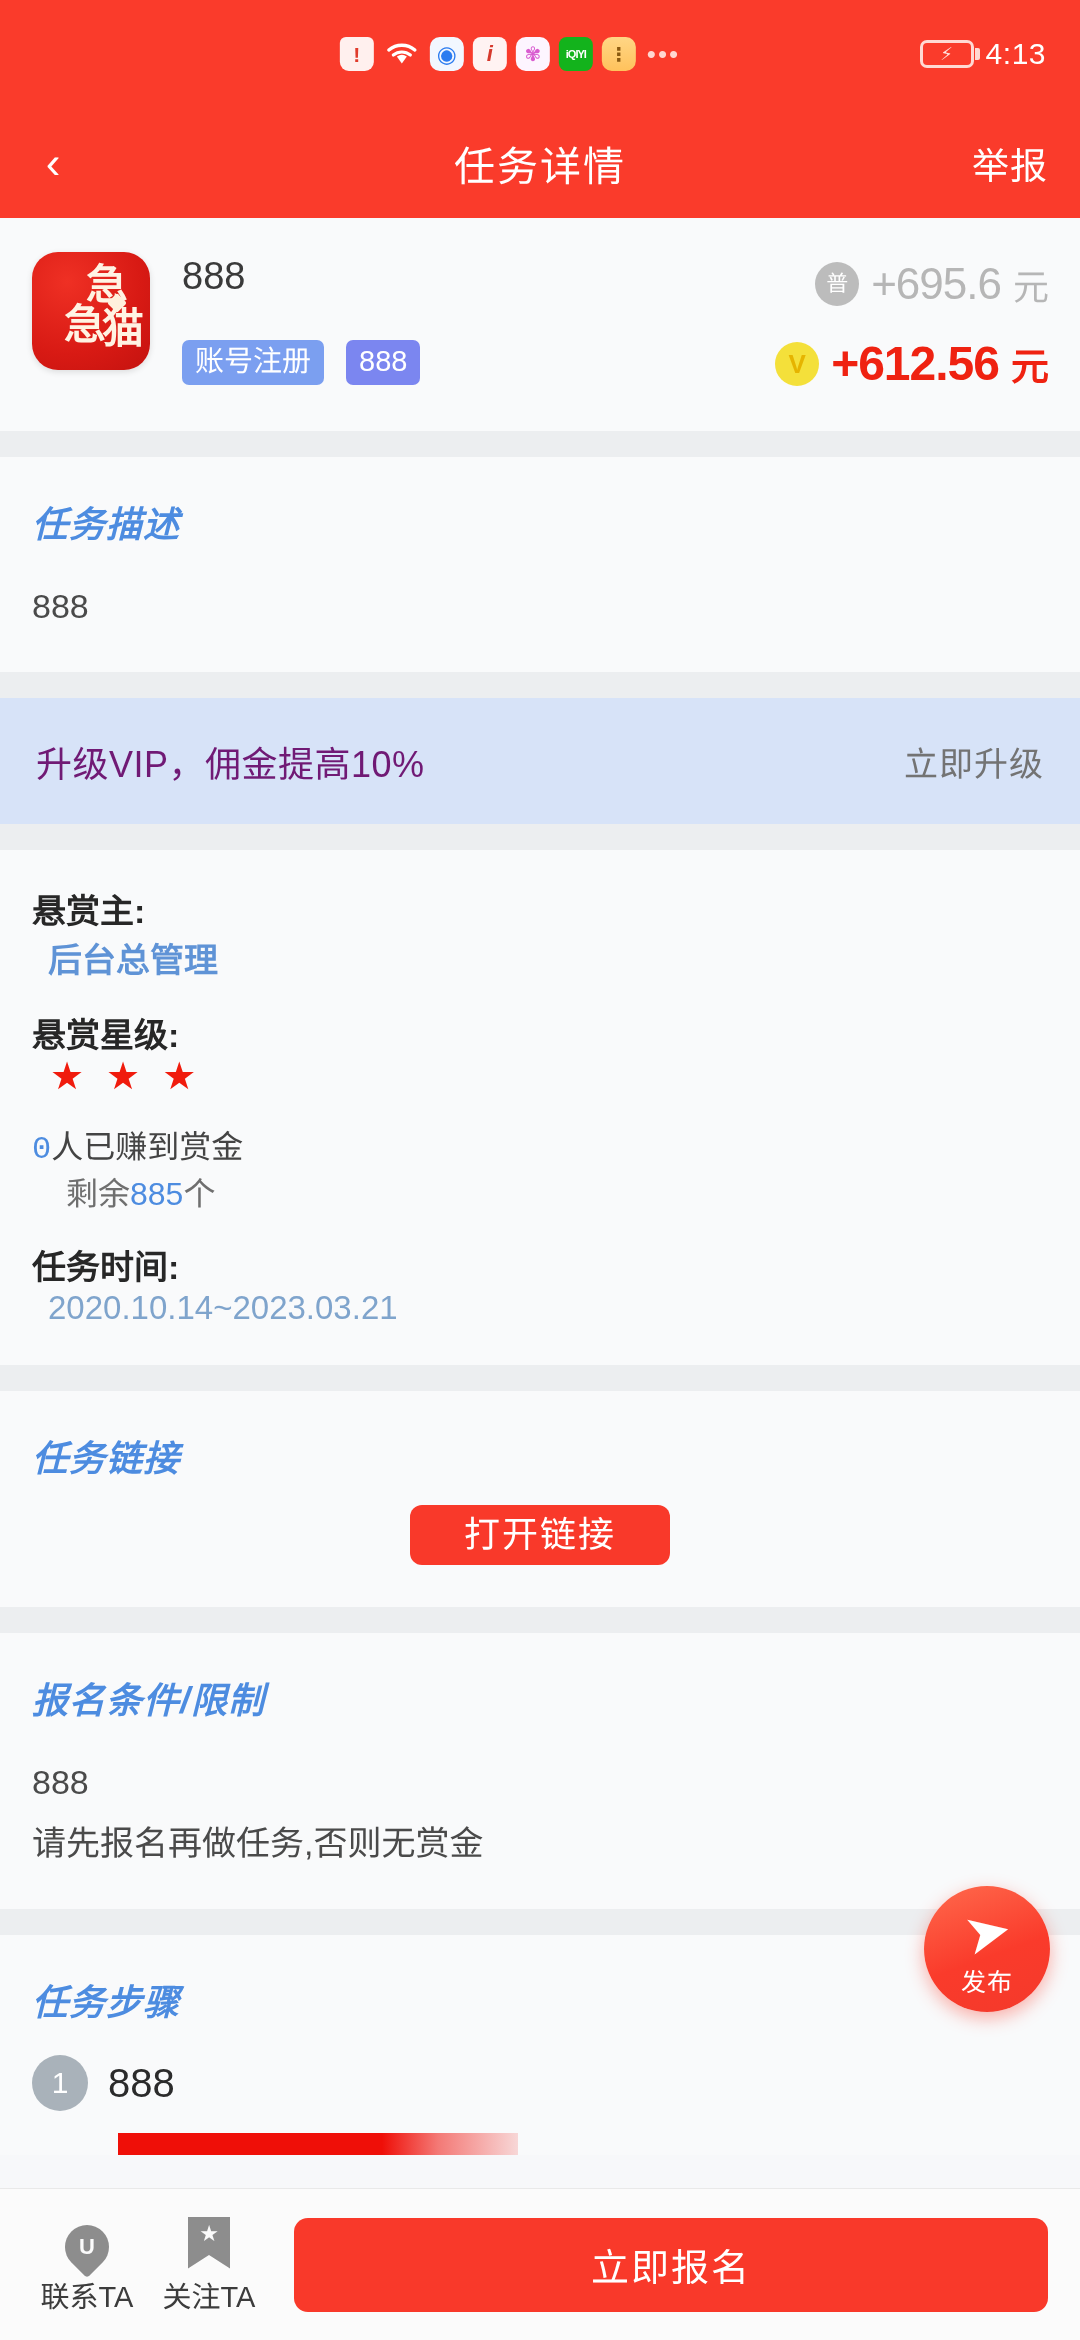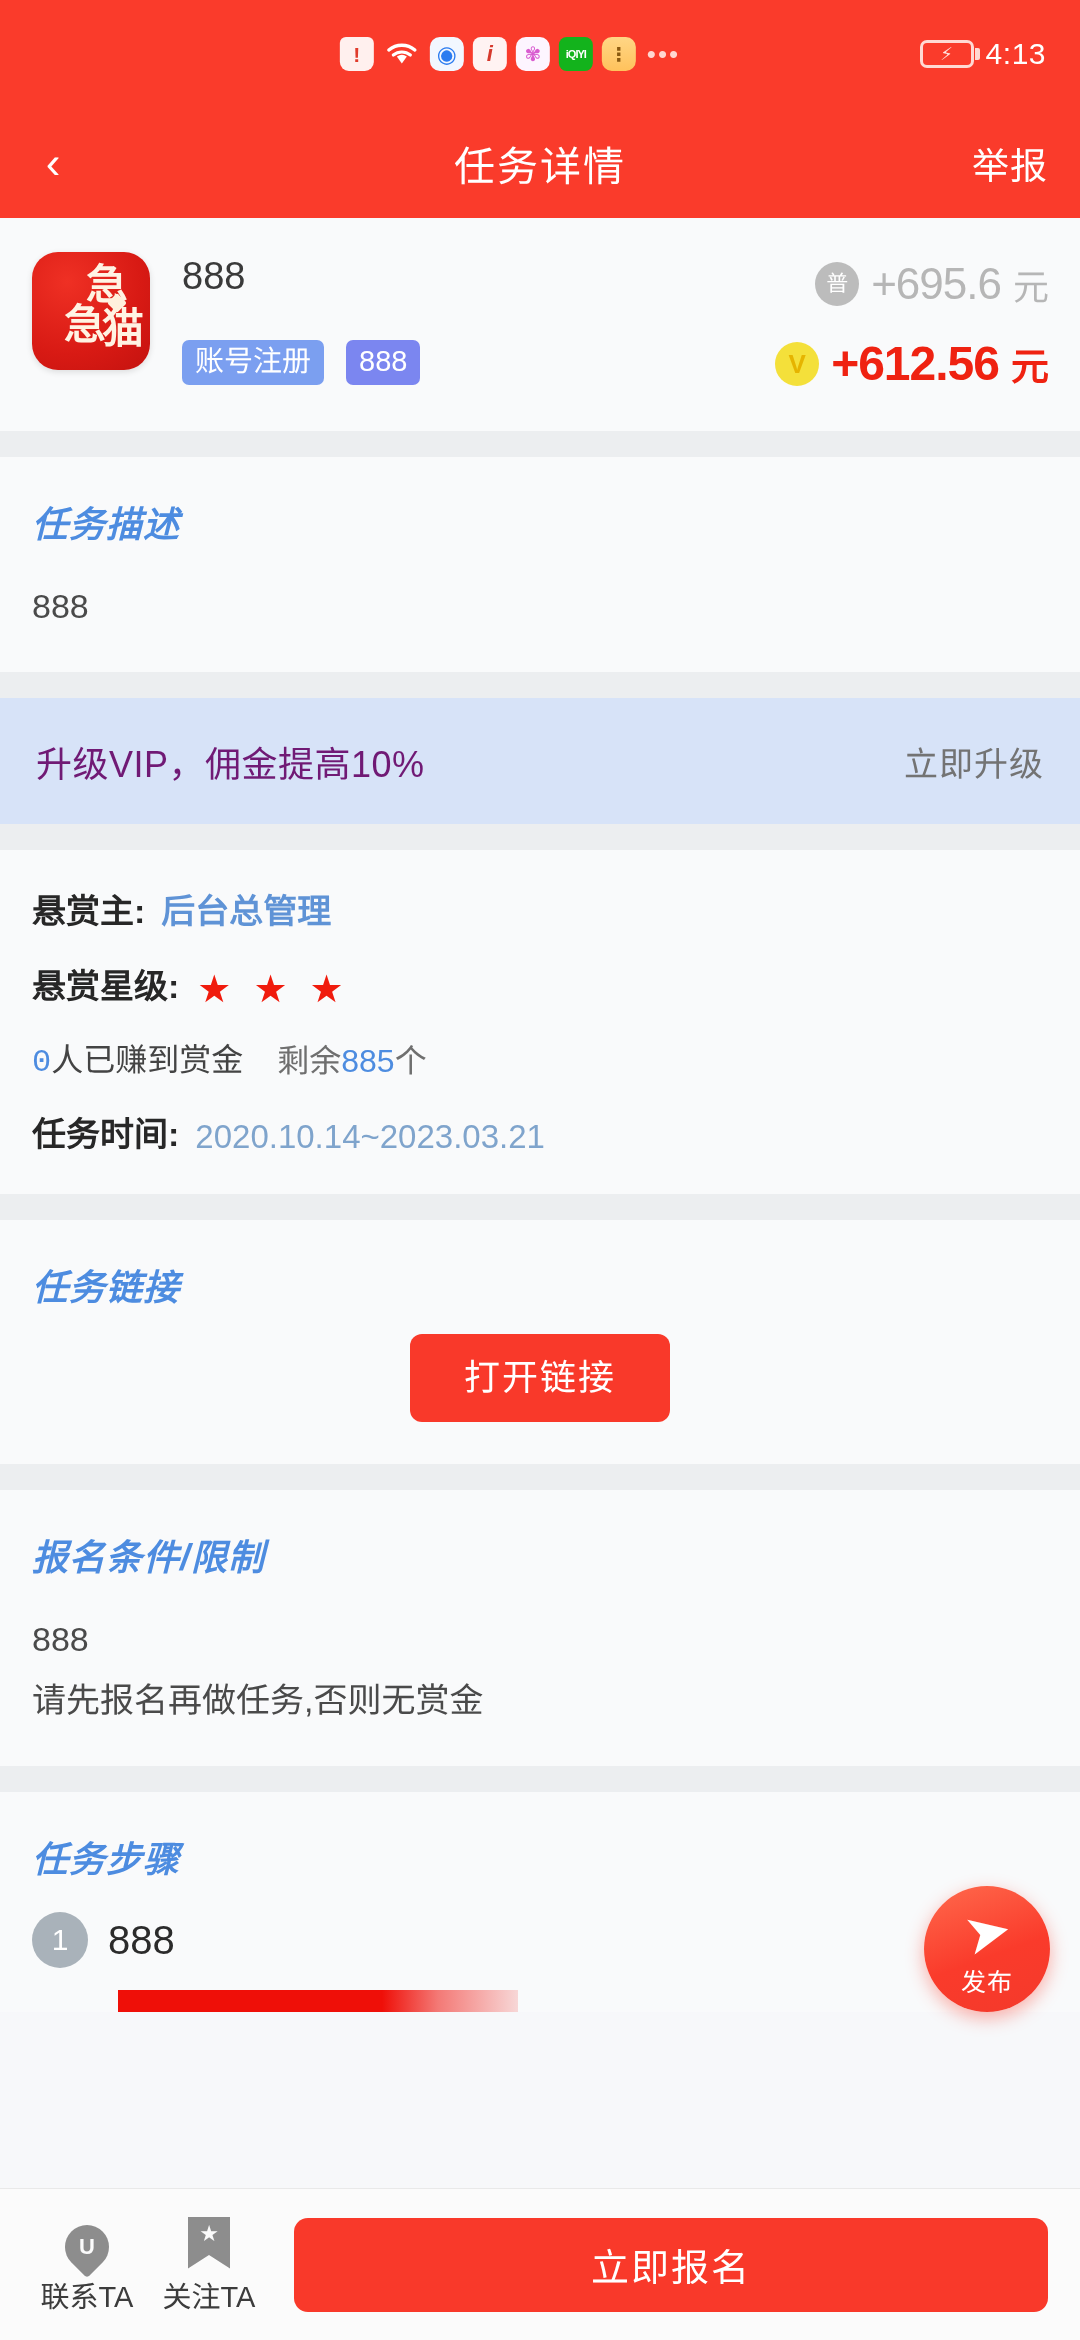--- a/index.html
+++ b/index.html
@@ -148,37 +148,37 @@
   .vipbanner {
     background:#d7e3f8; height:126px;
     display:flex; align-items:center; justify-content:space-between;
     padding:0 36px;
   }
   .vip-left { font-size:36px; color:#701a75; letter-spacing:.5px; }
   .vip-right { font-size:34px; color:#737373; letter-spacing:1px; }
 
   
   .info { padding:34px 32px 34px 32px; background:#f9fafb; }
-  .info-row { display:flex; align-items:flex-end; margin-bottom:26px; }
+  .info-row { display:flex; align-items:flex-start; margin-bottom:26px;flex-direction:column; }
   .info-row:last-child { margin-bottom:4px; }
   .info-label { font-size:34px; color:#272727; font-weight:700; white-space:nowrap; }
   .info-owner { font-size:34px; color:#5f93d6; font-weight:700; margin-left:16px; }
   .stars { display:flex; gap:22px; margin-left:18px; }
   .star { color:#f01b0d; font-size:38px; line-height:1; }
   .earned { font-size:32px; color:#444;font-family:Liberation Mono, monospace; }
   .earned b { color:#4d8ce0; font-weight:400; }
   .remain { font-size:32px; color:#6f6f6f; margin-left:34px; }
   .remain b { color:#4d8ce0; font-weight:400; }
   .timeval { font-size:33px; color:#7fa4cc; margin-left:16px; letter-spacing:0; }
 
   
   .linkbtn-wrap { display:flex; justify-content:center; padding:24px 0 42px 0; }
   .linkbtn {
     background:#f9392a; color:#ffffff; font-size:36px;
-    padding:26px 54px; border-radius:12px; line-height:1;
+    padding:12px 54px; border-radius:12px; line-height:1;
     letter-spacing:2px; border:none;
   }
 
   
   .step-row { display:flex; align-items:center; padding-top:30px; }
   .step-num {
     width:56px; height:56px; border-radius:50%;
     background:#a9b2ba; color:#ffffff;
     display:flex; align-items:center; justify-content:center;
     font-size:30px; flex:0 0 56px;

